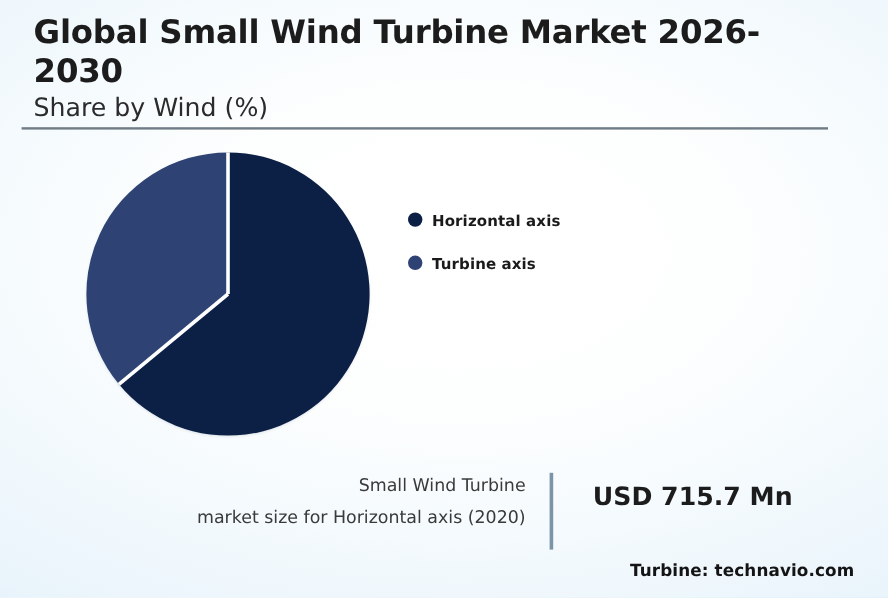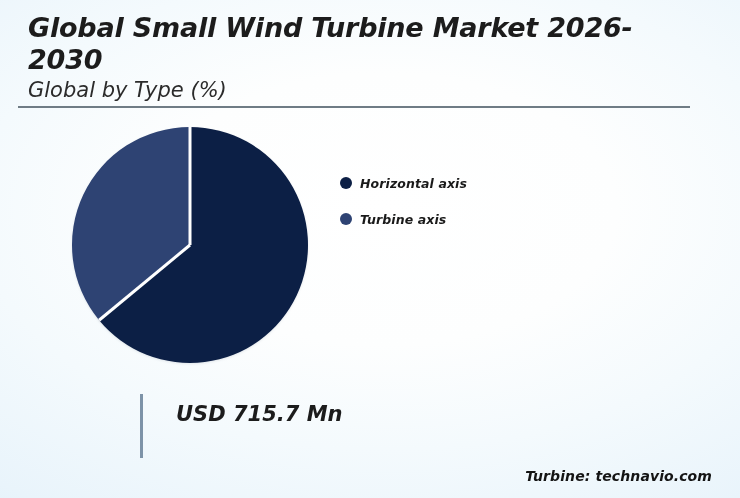--- a/index.html
+++ b/index.html
@@ -17,21 +17,20 @@
   }
   #infographic {
     position: absolute;
     inset: 0;
     width: 740px;
     height: 498px;
     overflow: hidden;
     background:
       radial-gradient(120% 105% at 52% 42%, #ffffff 0%, #fdfefe 26%, #f4fafd 46%, #e9f4fb 68%, #dcedf8 85%, #d2e9f6 100%),
       linear-gradient(135deg, #dcedf8 0%, #f7fcfe 30%, #ffffff 50%, #f2fafd 72%, #cfe7f6 100%);
-    font-style: italic;
   }
 
   
   .header {
     position: absolute;
     left: 28px;
     top: 12px;
     right: 40px;
   }
   .title {
@@ -148,21 +147,21 @@
     letter-spacing: 0.1px;
   }
 </style>
 </head>
 <body>
 
 <div id="infographic">
 
   <div class="header">
     <div class="title">Global Small Wind Turbine Market 2026-2030</div>
-    <div class="subtitle">Global by Type (%)</div>
+    <div class="subtitle">Share by Wind (%)</div>
   </div>
 
   <div class="rule"></div>
 
   <div class="pie-wrap">
     <svg viewBox="0 0 240 240">
       <g>
         <path d="M 120 120 L 120.00 2.00 A 118 118 0 1 1 29.08 195.22 Z" fill="#0c1f45"></path>
         <path d="M 120 120 L 29.08 195.22 A 118 118 0 0 1 120.00 2.00 Z" fill="#2e4373"></path>
       </g>
@@ -178,19 +177,23 @@
       <span class="legend-dot" style="background: rgb(12, 31, 69);"></span>
       <span class="legend-label">Horizontal axis</span>
     </div>
     <div class="legend-item">
       <span class="legend-dot" style="background: rgb(46, 67, 115);"></span>
       <span class="legend-label">Turbine axis</span>
     </div>
   </div>
 
   <div class="callout">
+    <div class="callout-label">
+      <span>Small Wind Turbine</span>
+      <span>market size for Horizontal axis (2020)</span>
+    </div>
     <div class="callout-divider"></div>
     <div class="callout-value">USD 715.7 Mn</div>
   </div>
 
   <div class="source">Turbine: technavio.com</div>
 
 </div>
 
 </body></html>

